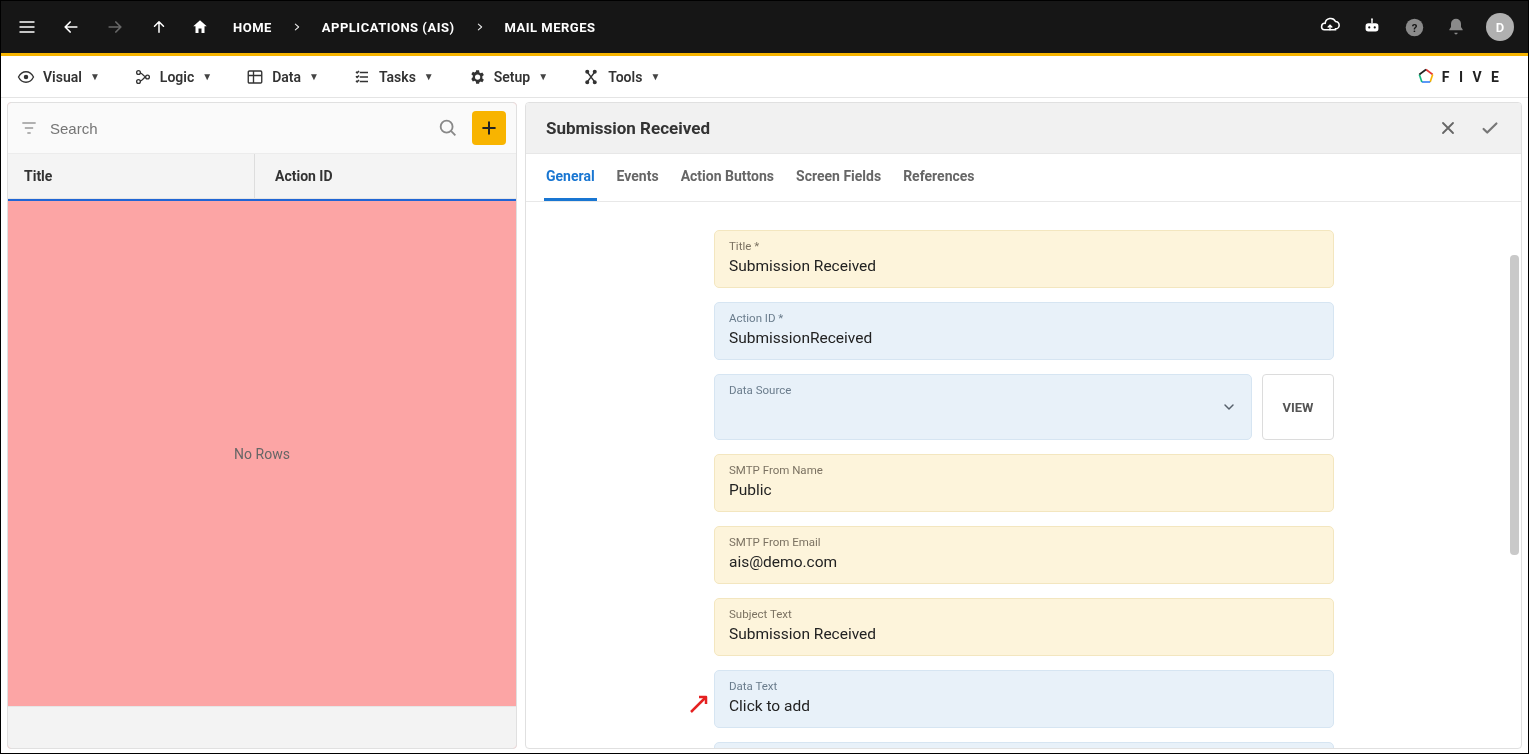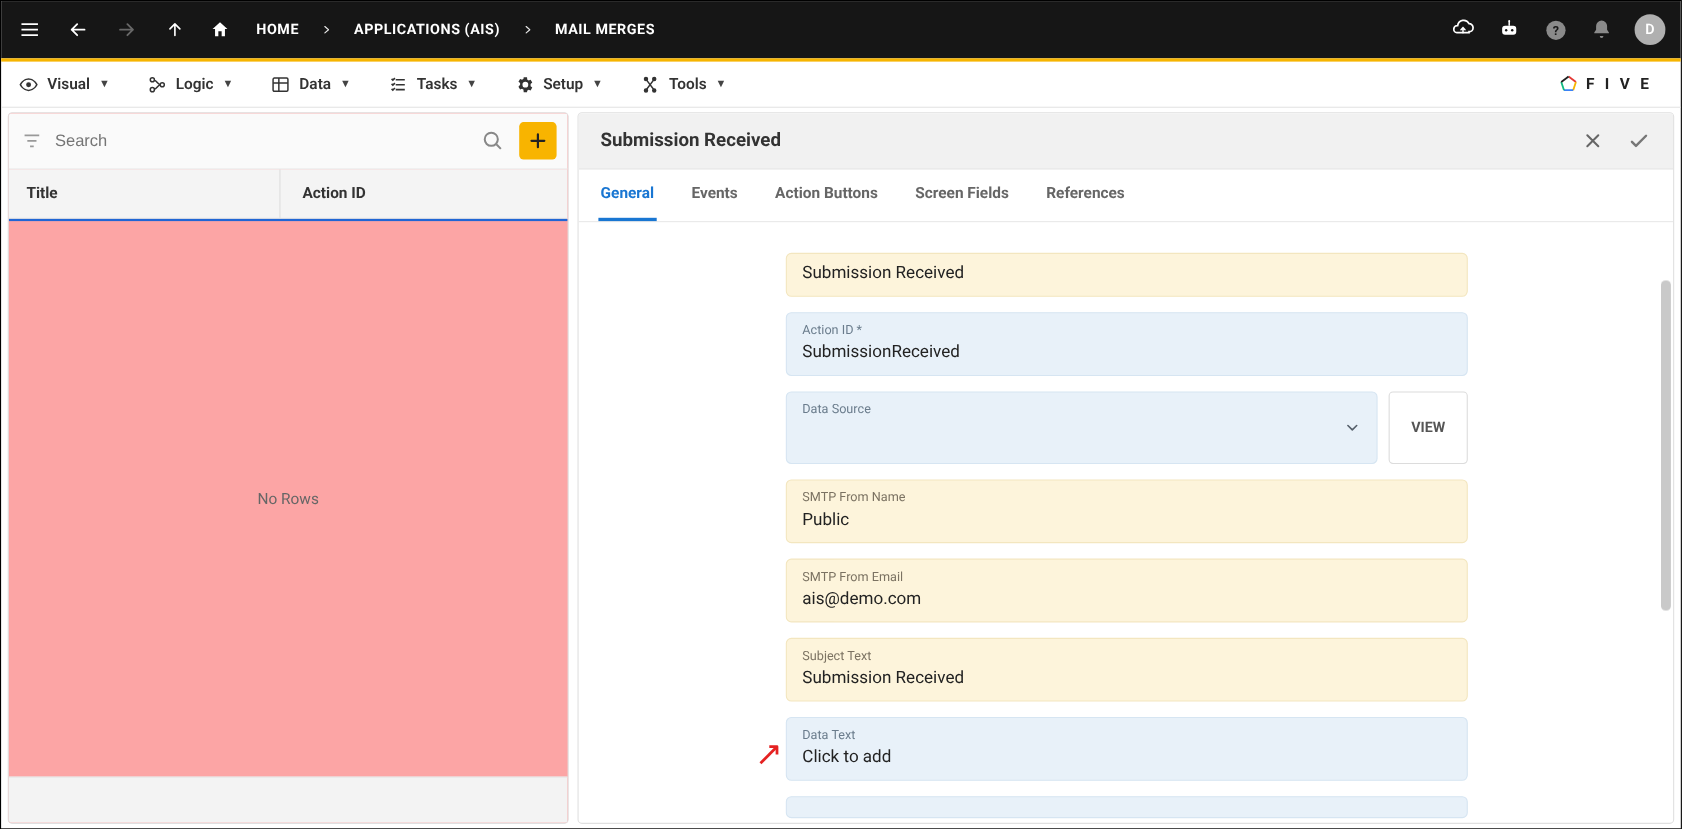--- a/index.html
+++ b/index.html
@@ -43,21 +43,21 @@
   .table-underline { height: 2px; background: #2066d4; }
   .no-rows { flex: 1; display: flex; align-items: center; justify-content: center; color: #666; font-size: 14px; }
   .left-footer { height: 42px; background: #f3f3f3; border-top: 1px solid #e6e6e6; }
 
   
   .detail-head { background: #f1f1f1; padding: 14px 20px; display: flex; align-items: center; border-bottom: 1px solid #e7e7e7; }
   .detail-title { font-size: 17px; font-weight: 700; color: #333; }
   .detail-actions { margin-left: auto; display: flex; gap: 20px; }
   .detail-actions .ic { color: #666; cursor: pointer; width: 22px; height: 22px; display:flex; align-items:center; justify-content:center; }
 
-  .tabs { display: flex; gap: 30px; padding: 0 18px; border-bottom: 1px solid #e8e8e8; }
+  .tabs { display: flex; gap: 18px; padding: 0 18px; border-bottom: 1px solid #e8e8e8; }
   .tab { padding: 14px 2px; font-size: 14px; font-weight: 700; color: #666; cursor: pointer; border-bottom: 3px solid transparent; }
   .tab.active { color: #1976d2; border-bottom-color: #1976d2; }
 
   .form-scroll { flex: 1; overflow-y: auto; padding: 28px 20px 20px 20px; position: relative; }
   .form-inner { width: 620px; margin-left: 168px; }
   .field-row { display: flex; align-items: stretch; gap: 10px; margin-bottom: 14px; }
 
   .field { flex: 1; border-radius: 5px; padding: 8px 14px 10px 14px; position: relative; }
   .field.required { background: #fdf4db; border: 1px solid #f3e6bf; }
   .field.optional { background: #e8f1f9; border: 1px solid #d6e5f2; }
@@ -279,20 +279,21 @@
       <div class="tab">Action Buttons</div>
       <div class="tab">Screen Fields</div>
       <div class="tab">References</div>
     </div>
 
     <div class="form-scroll">
       <div class="form-inner">
 
         <div class="field-row">
           <div class="field required">
+            <div class="field-label">Title *</div>
             <div class="field-value">Submission Received</div>
           </div>
         </div>
 
         <div class="field-row">
           <div class="field optional">
             <div class="field-label">Action ID *</div>
             <div class="field-value">SubmissionReceived</div>
           </div>
         </div>

